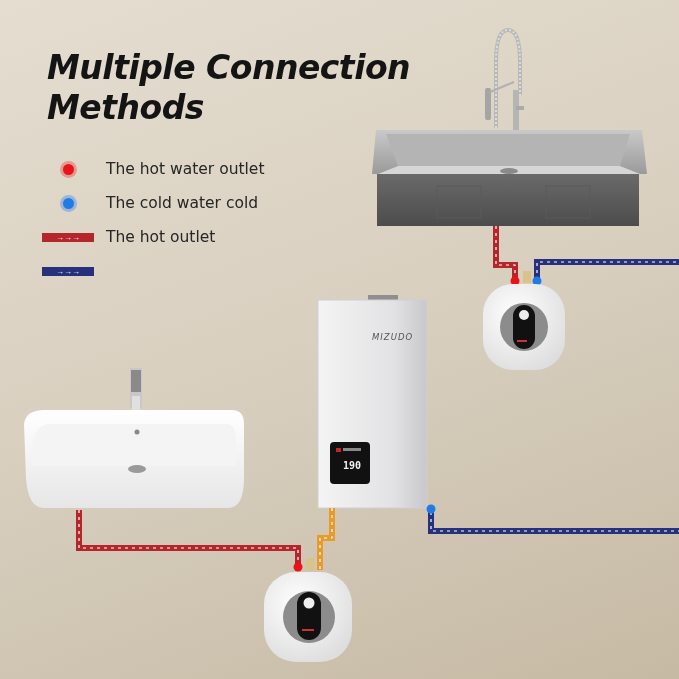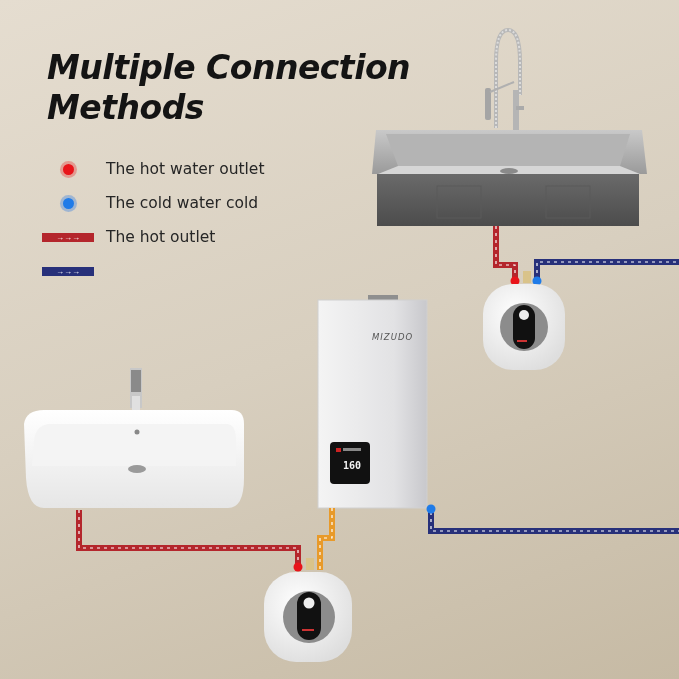--- a/index.html
+++ b/index.html
@@ -172,13 +172,13 @@
   <g>
     <rect x="264" y="572" width="88" height="90" rx="32" fill="url(#tankGrad)"></rect>
     <circle cx="309" cy="617" r="26" fill="#8c8c8c"></circle>
     <rect x="297" y="592" width="24" height="48" rx="12" fill="#111"></rect>
     <circle cx="309" cy="603" r="5.5" fill="#eee"></circle>
     <rect x="302" y="629" width="12" height="2" fill="#c33"></rect>
   </g>
 </svg>
 
 <div class="brand">MIZUDO</div>
-<div class="display-text">160</div>
+<div class="display-text">190</div>
 
 </body></html>

